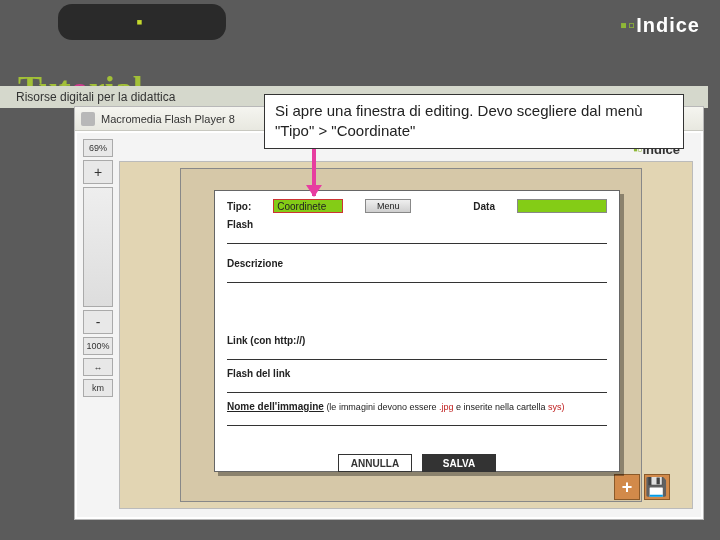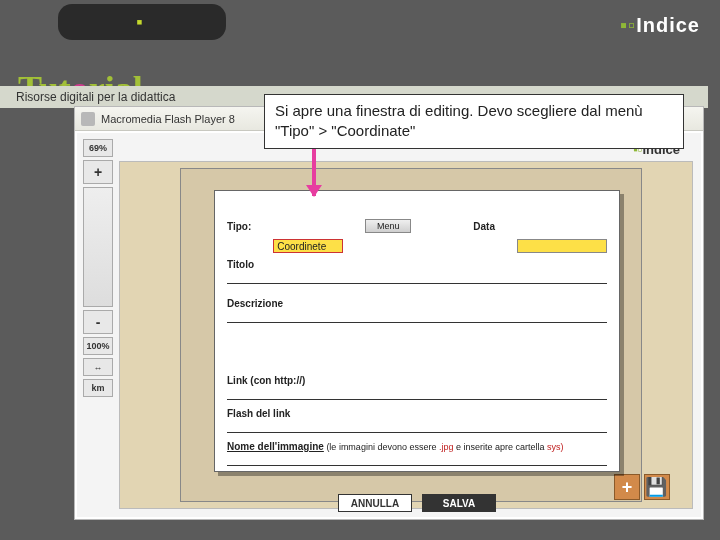--- a/index.html
+++ b/index.html
@@ -72,21 +72,21 @@
   .left-tools {
     position: absolute;
     left: 4px; top: 6px;
     width: 34px;
     display: flex; flex-direction: column; align-items: center; gap: 3px;
   }
   .tool-btn {
     width: 30px; height: 24px;
     background: #e8e8e8;
     border: 1px solid #aaa;
-    font-size: 14px; font-weight: bold;
+    font-size: 14px; font-weight: normal;
     display: flex; align-items: center; justify-content: center;
     color: #333;
   }
   .tool-tall { height: 120px; background: linear-gradient(#eee,#ddd); }
   .tool-small { height: 18px; font-size: 9px; }
   .canvas {
     position: absolute;
     left: 42px; top: 28px; right: 8px; bottom: 8px;
     background: #e2d5b3;
     border: 1px solid #bbb;
@@ -135,22 +135,22 @@
     font-size: 10px;
     color: #222;
     padding: 8px 12px;
   }
   .edit-row {
     display: flex; align-items: center; gap: 22px;
     margin-bottom: 6px;
   }
   .lbl { font-weight: bold; font-size: 10px; }
   .field {
-    border: 1px solid #888; height: 14px; background: #fde047;
-    font-size: 10px; padding: 0 3px; line-height: 14px; margin-top: 40px;
+    border: 1px solid #888; height: 14px; background: #84cc16;
+    font-size: 10px; padding: 0 3px; line-height: 14px;
   }
   .underline {
     border: none; border-bottom: 1px solid #333; height: 14px; width: 100%;
     margin-bottom: 8px;
   }
   .menu-btn {
     width: 46px; height: 14px;
     background: linear-gradient(#efefef,#cfcfcf);
     border: 1px solid #888;
     font-size: 9px; text-align: center; line-height: 12px;
@@ -238,33 +238,33 @@
 
 <div class="edit-window">
   <div class="edit-row">
     <span class="lbl">Tipo:</span>
     <div class="field" style="width:70px;border-color:#c33;">Coordinete</div>
     <div class="menu-btn">Menu</div>
     <span style="flex:1"></span>
     <span class="lbl">Data</span>
     <div class="field" style="width:90px;"></div>
   </div>
-  <div class="lbl">Titolo</div>
+  <div class="lbl">Flash</div>
   <div class="underline"></div>
   <div style="height:6px"></div>
   <div class="lbl">Descrizione</div>
   <div class="underline"></div>
   <div style="height:44px"></div>
   <div class="lbl">Link (con http://)</div>
   <div class="underline"></div>
   <div class="lbl">Flash del link</div>
   <div class="underline"></div>
   <div class="note">
     <span class="lbl" style="text-decoration:underline">Nome dell'immagine</span>
-    <span>(le immagini devono essere </span><span class="red">.jpg</span><span> e inserite apre cartella </span><span class="red">sys)</span>
+    <span>(le immagini devono essere </span><span class="red">.jpg</span><span> e inserite nella cartella </span><span class="red">sys)</span>
   </div>
   <div class="underline"></div>
   <div class="buttons-row">
     <div class="dlg-btn btn-cancel">ANNULLA</div>
     <div class="dlg-btn btn-save">SALVA</div>
   </div>
 </div>
 
 <div class="corner-btns">
   <div class="cbtn">+</div>

